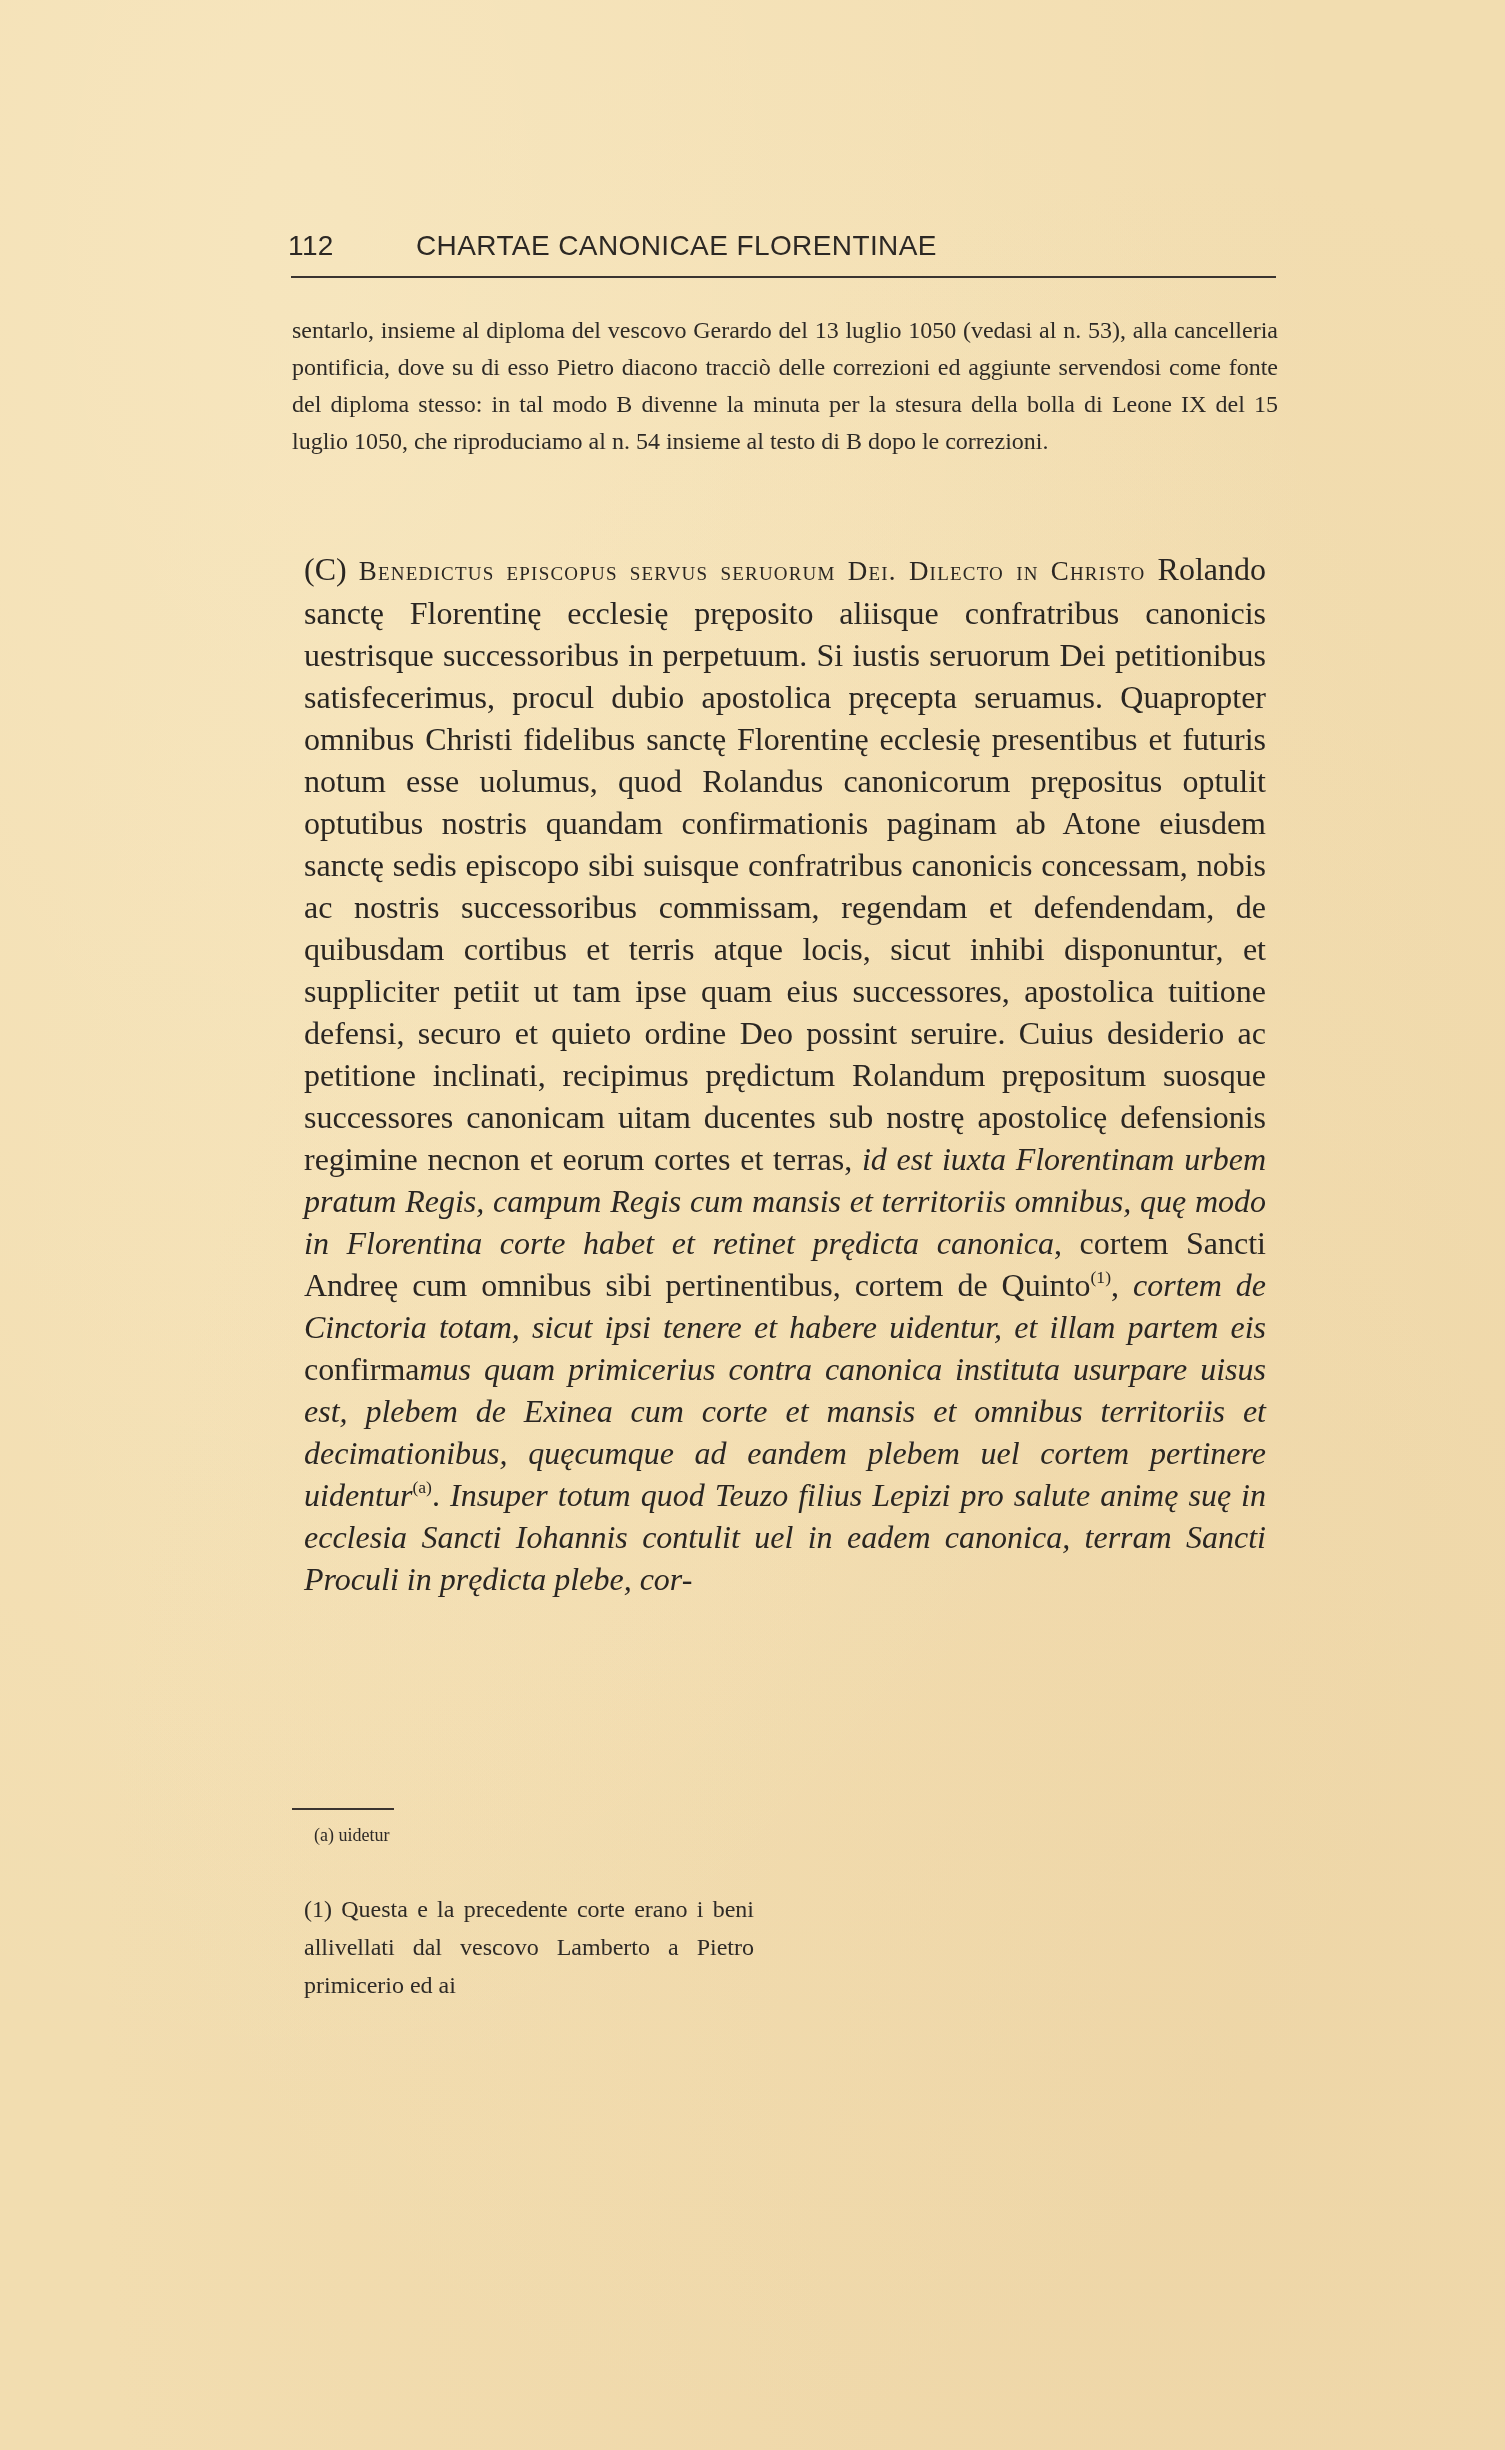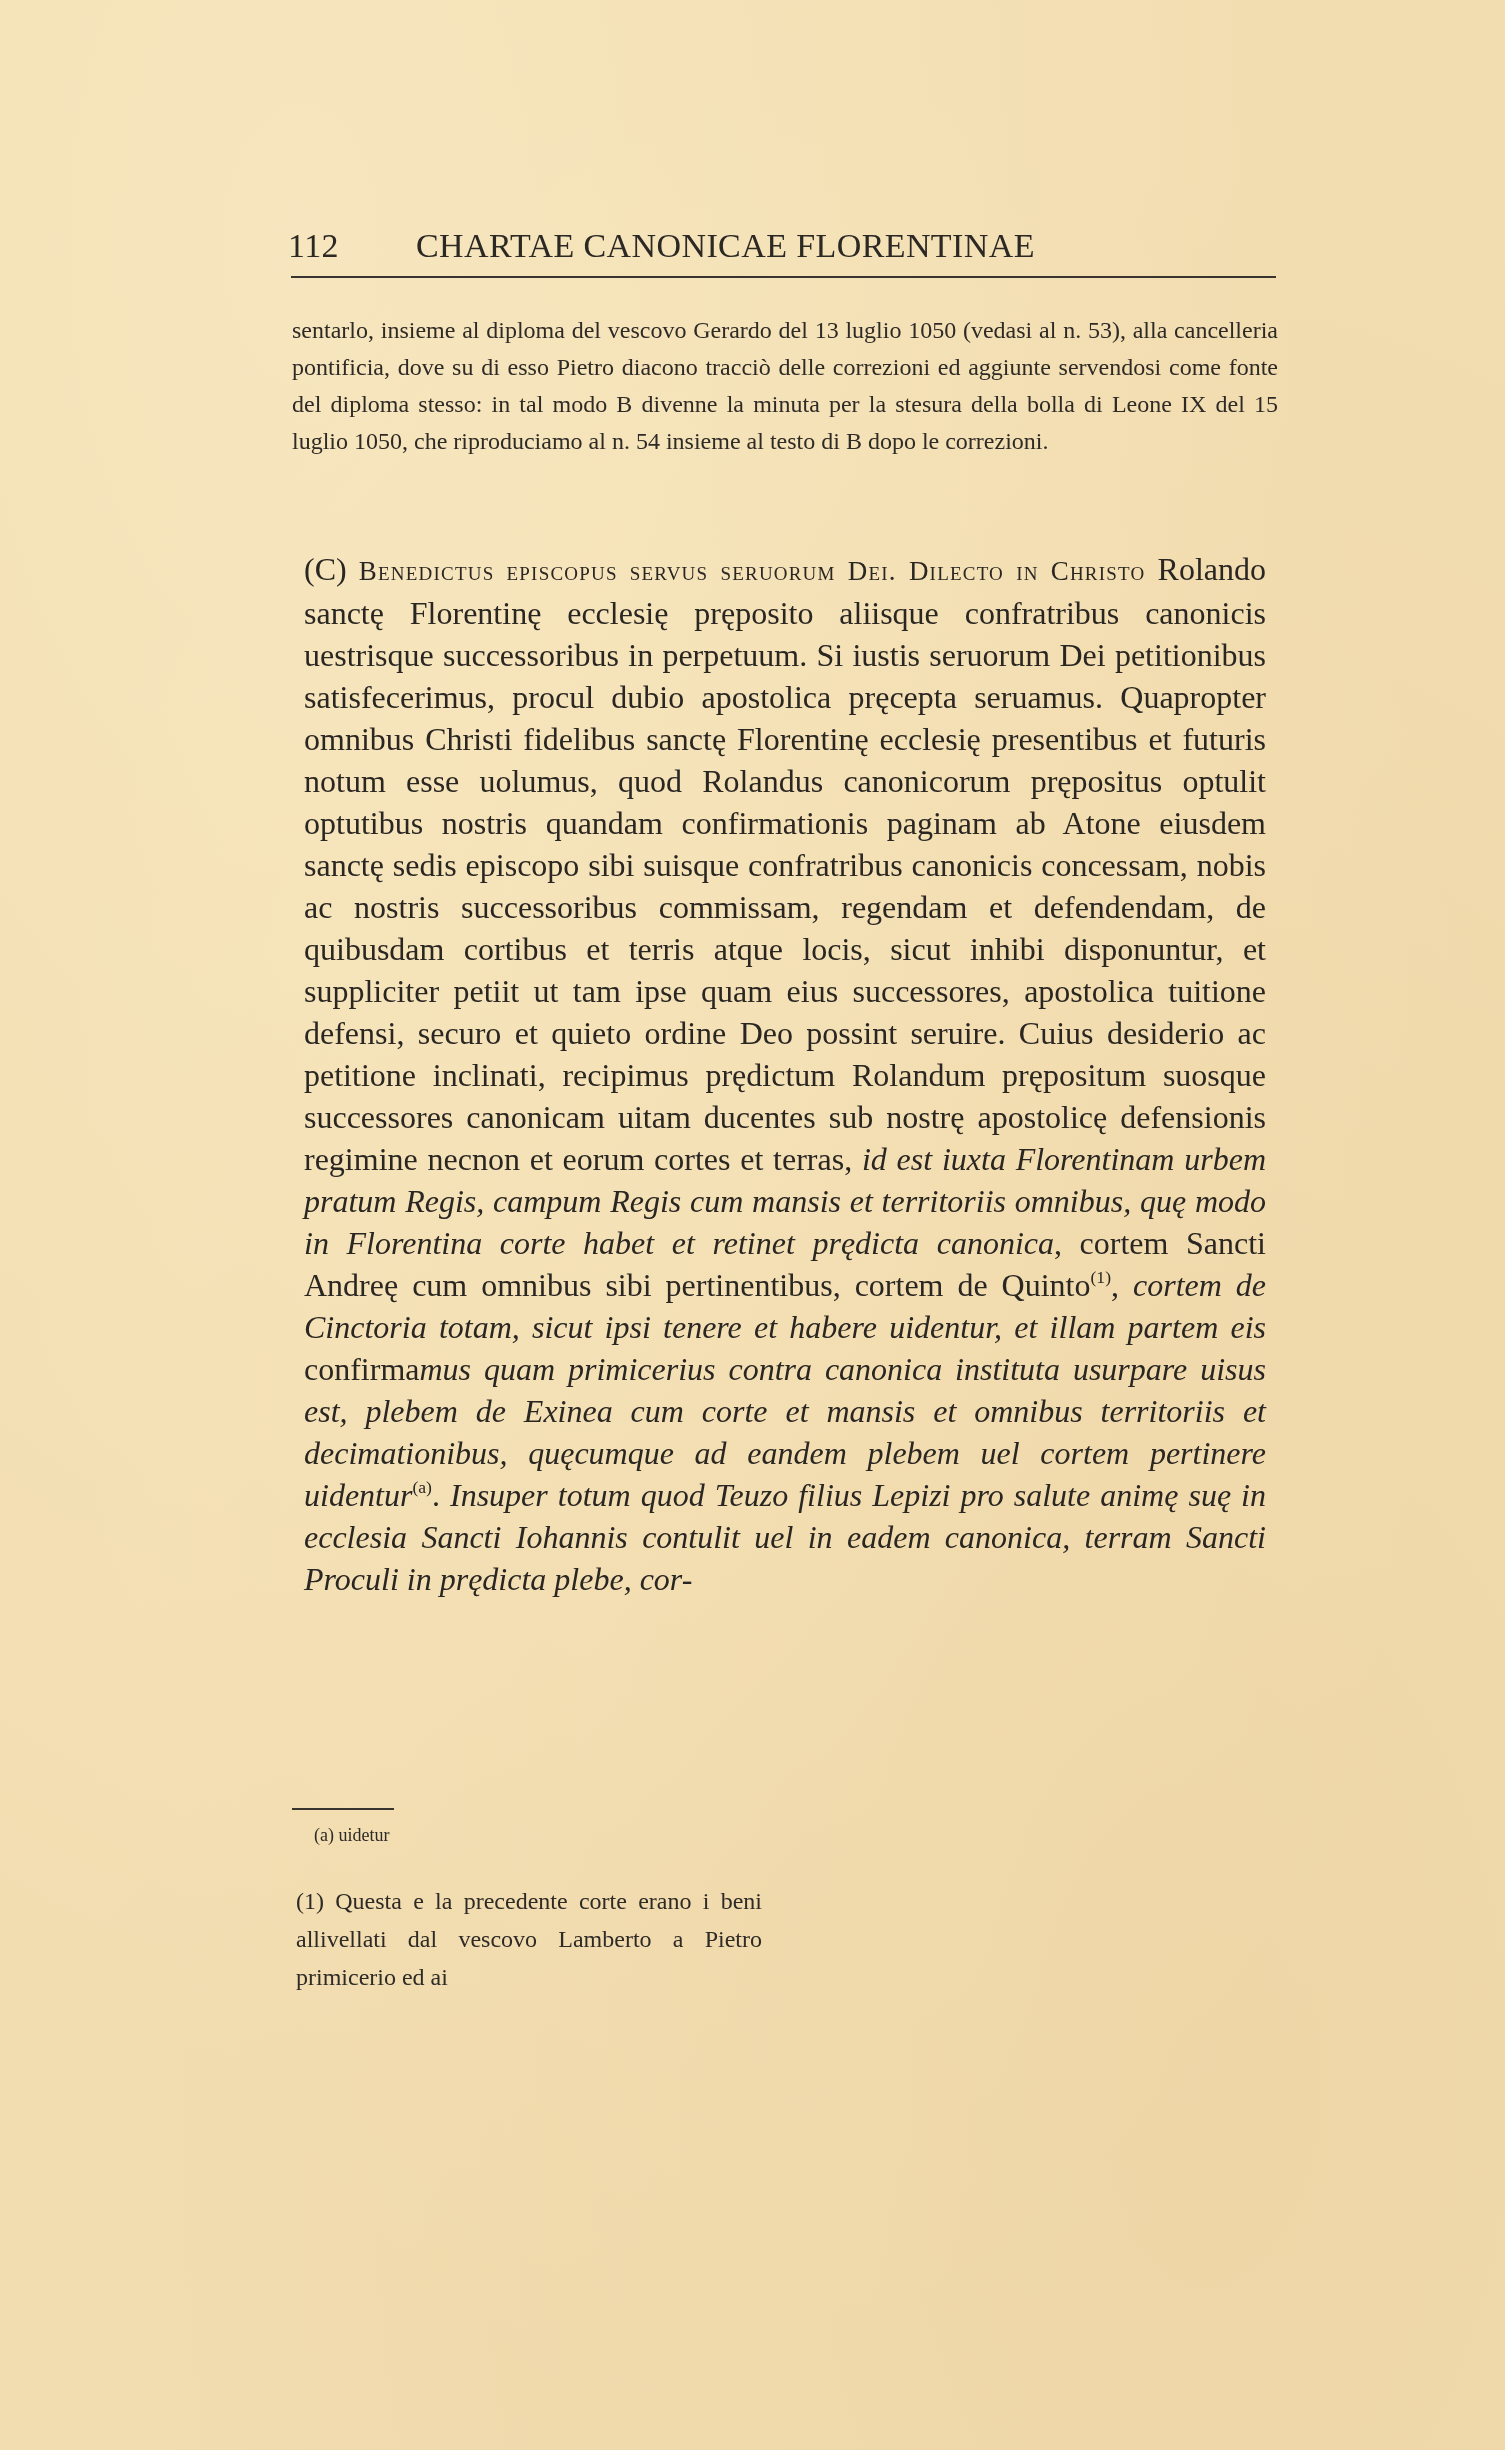--- a/index.html
+++ b/index.html
@@ -11,22 +11,22 @@
       radial-gradient(ellipse at 80% 85%, rgba(230,200,150,0.35), transparent 65%),
       radial-gradient(ellipse at 50% 50%, rgba(250,232,190,0.4), transparent 70%);
     color: #2a2622;
     font-family: "DejaVu Serif", "Liberation Serif", serif;
     position: relative;
   }
   .page { position: absolute; left: 0; top: 0; width: 1505px; height: 2450px; }
 
   .running-head {
     position: absolute; left: 288px; top: 226px; width: 993px;
-    font-family: Liberation Serif, serif;
-    font-size: 34px; letter-spacing: 0.4px; color: #2c2824;
+    font-family: Liberation Sans, sans-serif;
+    font-size: 28px; letter-spacing: 0.4px; color: #2c2824;
     line-height: 40px; white-space: nowrap;
   }
   .running-head .pno { display: inline-block; width: 128px; }
   .head-rule {
     position: absolute; left: 291px; top: 276px; width: 985px; height: 2.4px;
     background: #3a3430;
   }
 
   .intro {
     position: absolute; left: 292px; top: 312px; width: 986px;
@@ -55,21 +55,21 @@
   .app-note {
     position: absolute; left: 314px; top: 1819px;
     font-family: "Liberation Serif", serif; font-size: 18px; line-height: 32px; color: #2e2a26;
   }
   .footnotes {
     position: absolute; left: 292px; top: 1878px; width: 986px;
     display: flex; gap: 38px;
     font-family: "Liberation Serif", serif; font-size: 24px; line-height: 38px; color: #2e2a26;
   }
   .footnotes .col { width: 474px; text-align: justify; }
-  .footnotes .col p { margin: 4px; }
+  .footnotes .col p { margin: 12px; }
 </style>
 </head>
 <body>
 
 <div class="page">
 
   <div class="running-head">
     <span class="pno">112</span><span>CHARTAE CANONICAE FLORENTINAE</span>
   </div>
   <div class="head-rule"></div>

